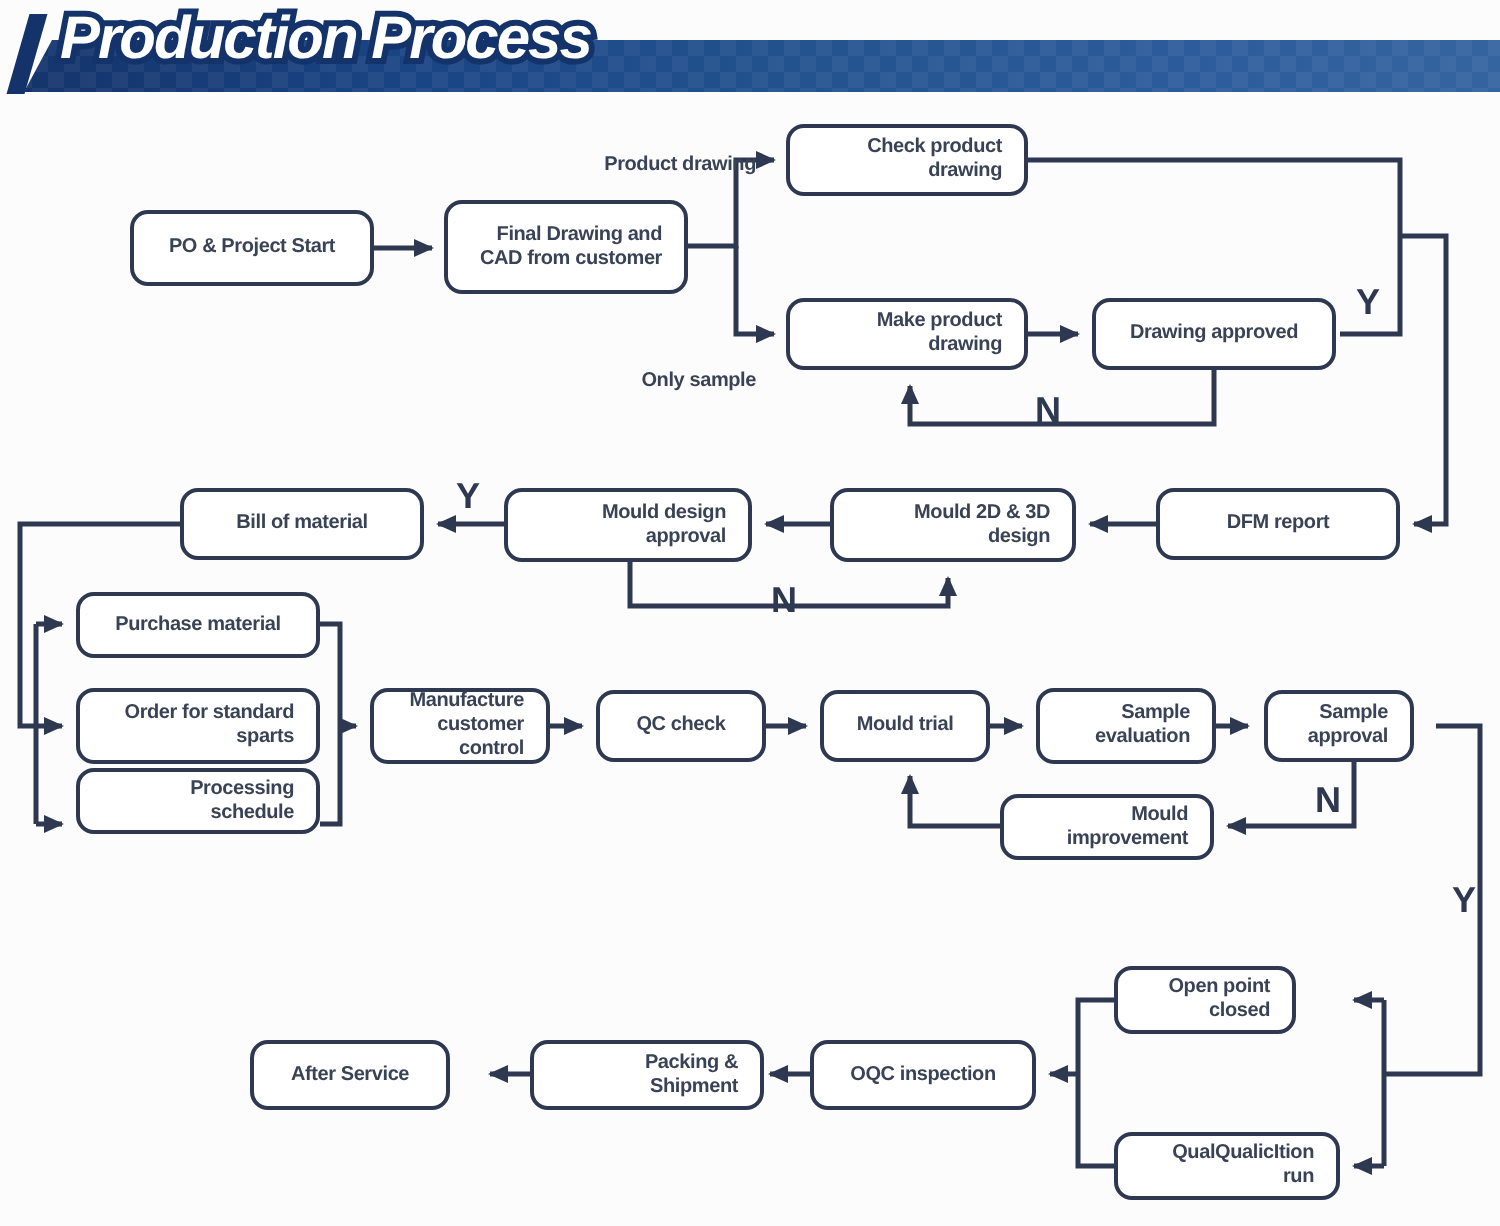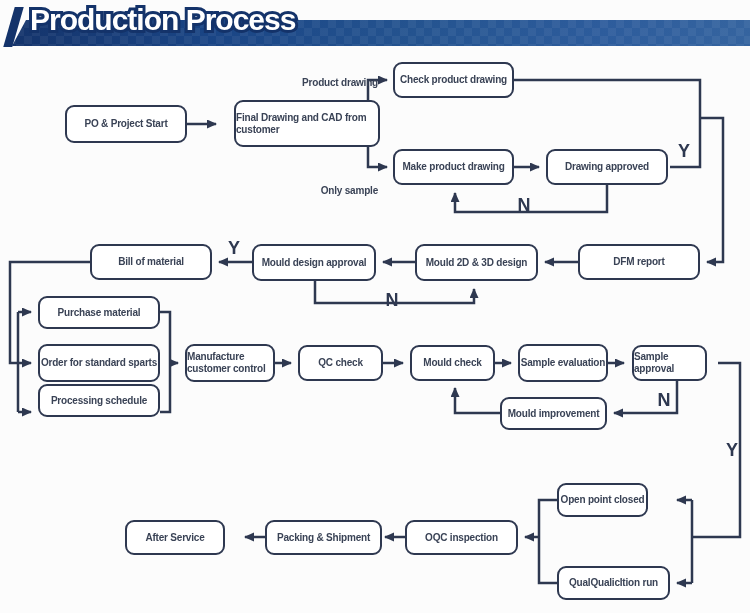--- a/index.html
+++ b/index.html
@@ -18,35 +18,35 @@
     background-size:16px 16px,16px 16px,100% 100%;
     background-position:0 0,8px 8px,0 0;
     clip-path:polygon(26px 0,750px 0,750px 26px,12px 26px);
   }
   .banner-slash{
     position:absolute;left:9px;top:7px;width:9px;height:40px;
     background:#14336a;transform:skewX(-16deg);
   }
   .page-title{
     position:absolute;left:30px;top:3px;
-    font-size:30px;font-weight:bold;
+    font-size:30px;font-weight:bold;font-style:italic;
     letter-spacing:-1px;color:#ffffff;
     -webkit-text-stroke:6px #14336a;
     paint-order:stroke fill;
     text-shadow:2px 2px 0 #14336a;
     white-space:nowrap;
   }
   
   .flow-svg{position:absolute;left:0;top:0;}
   .node{
     position:absolute;box-sizing:border-box;
     background:#ffffff;border:2.5px solid #2e3850;border-radius:9px;
-    display:flex;align-items:center;justify-content:center;text-align:left;
+    display:flex;align-items:center;justify-content:center;text-align:right;
     font-size:10px;font-weight:700;letter-spacing:-0.2px;line-height:1.2;
-    color:#3a4356;padding:2px 0;
+    color:#3a4356;padding:2px 11px;
   }
   .edge-label{
     position:absolute;font-size:10px;font-weight:700;color:#3a4356;
     letter-spacing:-0.2px;white-space:nowrap;margin-top:16px;
   }
   .yn-label{
     position:absolute;font-size:18px;font-weight:800;color:#2e3850;
     width:24px;text-align:center;
   }
 </style>
@@ -93,34 +93,34 @@
     <path d="M692,500 H677" marker-end="url(#ah)"></path>
     <path d="M692,583 H677" marker-end="url(#ah)"></path>
     <path d="M557,500 H539 V583 H557"></path>
     <path d="M539,537 H525" marker-end="url(#ah)"></path>
     <path d="M405,537 H385" marker-end="url(#ah)"></path>
     <path d="M265,537 H245" marker-end="url(#ah)"></path>
   </g>
 </svg>
 
 <div class="node" style="left:65px;top:105px;width:122px;height:38px">PO &amp; Project Start</div>
-<div class="node" style="left:234px;top:100px;width:146px;height:47px">Final Drawing and CAD from customer</div>
+<div class="node" style="left:222px;top:100px;width:122px;height:47px">Final Drawing and CAD from customer</div>
 <div class="node" style="left:393px;top:62px;width:121px;height:36px">Check product drawing</div>
 <div class="node" style="left:393px;top:149px;width:121px;height:36px">Make product drawing</div>
 <div class="node" style="left:546px;top:149px;width:122px;height:36px">Drawing approved</div>
 <div class="node" style="left:578px;top:244px;width:122px;height:36px">DFM report</div>
 <div class="node" style="left:415px;top:244px;width:123px;height:37px">Mould 2D &amp; 3D design</div>
 <div class="node" style="left:252px;top:244px;width:124px;height:37px">Mould design approval</div>
 <div class="node" style="left:90px;top:244px;width:122px;height:36px">Bill of material</div>
 <div class="node" style="left:38px;top:296px;width:122px;height:33px">Purchase material</div>
 <div class="node" style="left:38px;top:344px;width:122px;height:38px">Order for standard sparts</div>
 <div class="node" style="left:38px;top:384px;width:122px;height:33px">Processing schedule</div>
 <div class="node" style="left:185px;top:344px;width:90px;height:38px">Manufacture customer control</div>
 <div class="node" style="left:298px;top:345px;width:85px;height:36px">QC check</div>
-<div class="node" style="left:410px;top:345px;width:85px;height:36px">Mould check</div>
+<div class="node" style="left:410px;top:345px;width:85px;height:36px">Mould trial</div>
 <div class="node" style="left:518px;top:344px;width:90px;height:38px">Sample evaluation</div>
 <div class="node" style="left:632px;top:345px;width:75px;height:36px">Sample approval</div>
 <div class="node" style="left:500px;top:397px;width:107px;height:33px">Mould improvement</div>
 <div class="node" style="left:557px;top:483px;width:91px;height:34px">Open point closed</div>
 <div class="node" style="left:557px;top:566px;width:113px;height:34px">QualQualicItion run</div>
 <div class="node" style="left:405px;top:520px;width:113px;height:35px">OQC inspection</div>
 <div class="node" style="left:265px;top:520px;width:117px;height:35px">Packing &amp; Shipment</div>
 <div class="node" style="left:125px;top:520px;width:100px;height:35px">After Service</div>
 
 <div class="edge-label" style="left:286px;top:61px;width:92px;text-align:right">Product drawing</div>

